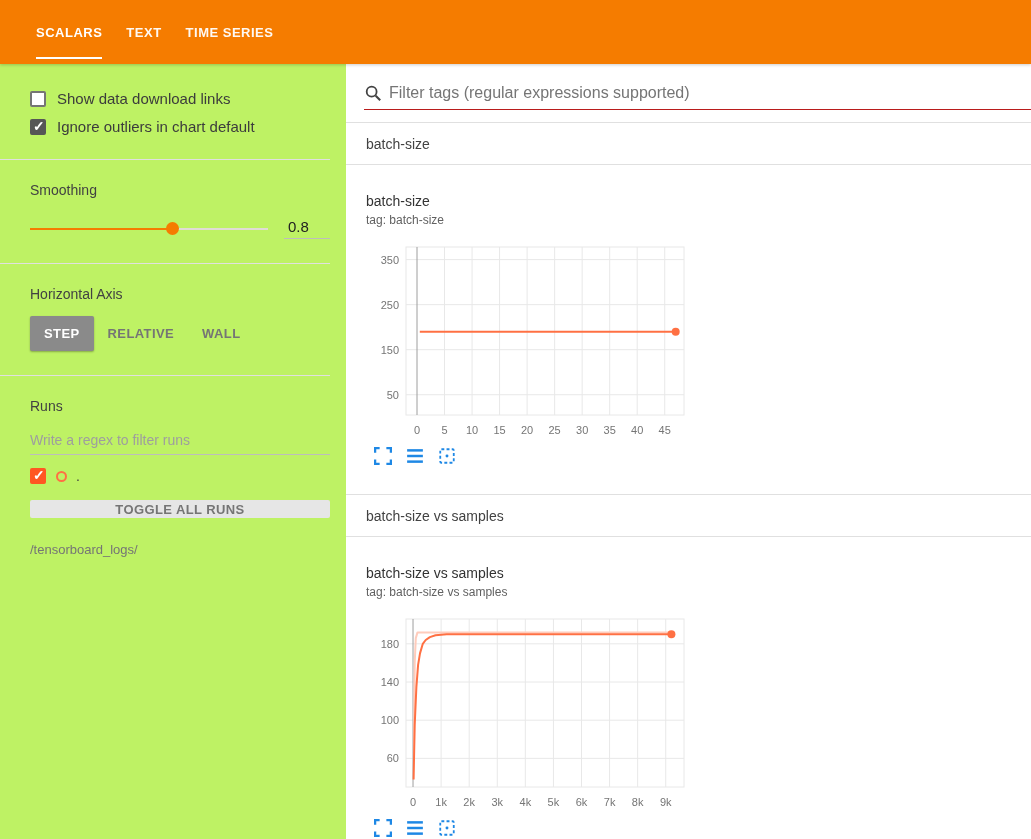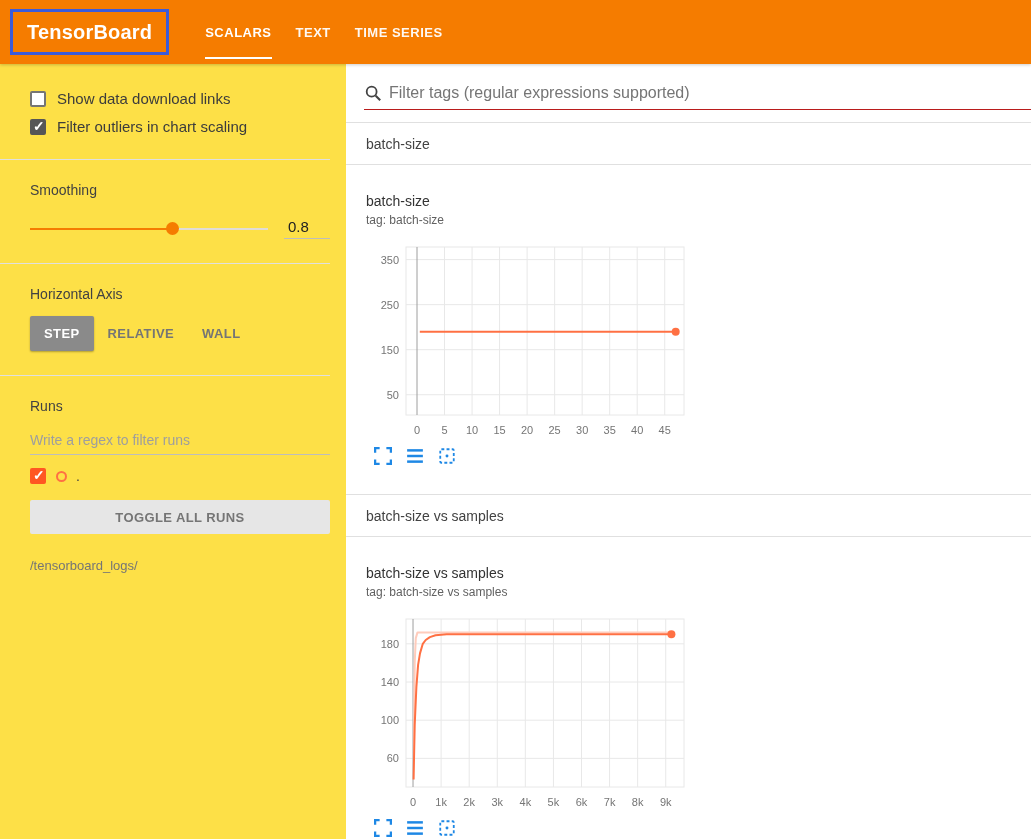--- a/index.html
+++ b/index.html
@@ -17,21 +17,21 @@
   .tabs { display:flex; margin-left:36px; height:100%; align-items:stretch; }
   .tab { color:#fff; font-size:13px; font-weight:700; letter-spacing:0.5px;
          position:relative; display:flex; align-items:center; cursor:pointer;
          margin-right:24px; opacity:0.95; }
   .tab.active { opacity:1; }
   .tab.active::after { content:""; position:absolute; left:0; right:0; bottom:5px;
                        height:2px; background:#fff; }
 
   
   .sidebar { position:absolute; top:64px; left:0; width:346px; height:775px;
-             background:#fde047; padding:26px 16px 0 30px; }
+             background:#bef264; padding:26px 16px 0 30px; }
   .cb-row { display:flex; align-items:center; margin-bottom:11px; }
   .cb { width:16px; height:16px; border:2px solid #757575; border-radius:2px;
         display:inline-block; position:relative; flex:0 0 auto; cursor:pointer;
         background:#fff; }
   .cb.checked { background:#565656; border-color:#565656; }
   .cb.checked::after { content:"✓"; position:absolute; left:1px; top:-3px;
                        color:#fff; font-size:14px; font-weight:700; }
   .cb.run-cb.checked { background:#ff5722; border-color:#ff5722; }
   .cb-label { margin-left:11px; font-size:15px; color:#3c3c3c; }
 
@@ -69,21 +69,21 @@
   .runs-filter { margin-top:14px; width:100%; border:none; outline:none;
                  border-bottom:1px solid #bdbdbd; font-size:14px; color:#212121;
                  padding:4px 0 6px 0; font-family:inherit; background:transparent; }
   .runs-filter::placeholder { color:#9e9e9e; }
 
   .run-row { margin-top:13px; display:flex; align-items:center; }
   .run-swatch { margin-left:10px; width:11px; height:11px; border:2px solid #ff7043;
                 border-radius:50%; }
   .run-name { margin-left:9px; font-size:14px; color:#424242; }
 
-  .toggle-all { margin-top:16px; width:100%; height:34px; background:#e6e6e6;
+  .toggle-all { margin-top:16px; width:100%; height:18px; background:#e6e6e6;
                 border:none; border-radius:2px; color:#757575; font-size:13px;
                 font-weight:700; letter-spacing:0.4px; cursor:pointer;
                 font-family:inherit; }
   .log-dir { margin-top:24px; font-size:13px; color:#757575; }
 
   
   .main { position:absolute; top:64px; left:346px; width:685px; height:775px;
           background:#fff; overflow:hidden; }
   .tag-filter { margin:20px 0 0 18px; display:flex; align-items:center;
                 border-bottom:1px solid #b91c1c; padding-bottom:7px; }
@@ -109,40 +109,37 @@
   .icon-btn { width:20px; height:20px; margin-right:12px; color:#1e88e5;
               cursor:pointer; }
   .icon-btn svg { width:18px; height:18px; }
 </style>
 </head>
 <body>
 
 <div class="app">
 
   <div class="header">
-    <div class="logo-box">
-      <span class="logo">TensorBoard</span>
-    </div>
     <div class="tabs">
       <div class="tab active">SCALARS</div>
       <div class="tab">TEXT</div>
       <div class="tab">TIME SERIES</div>
     </div>
   </div>
 
   <div class="sidebar">
 
     <div class="cb-row">
       <span class="cb"></span>
       <span class="cb-label">Show data download links</span>
     </div>
 
     <div class="cb-row">
       <span class="cb checked"></span>
-      <span class="cb-label">Filter outliers in chart scaling</span>
+      <span class="cb-label">Ignore outliers in chart default</span>
     </div>
 
 
     <div class="divider"></div>
 
     <div class="side-heading">Smoothing</div>
     <div class="slider-row">
       <div class="slider">
         <div class="slider-fill"></div>
         <div class="slider-knob"></div>

